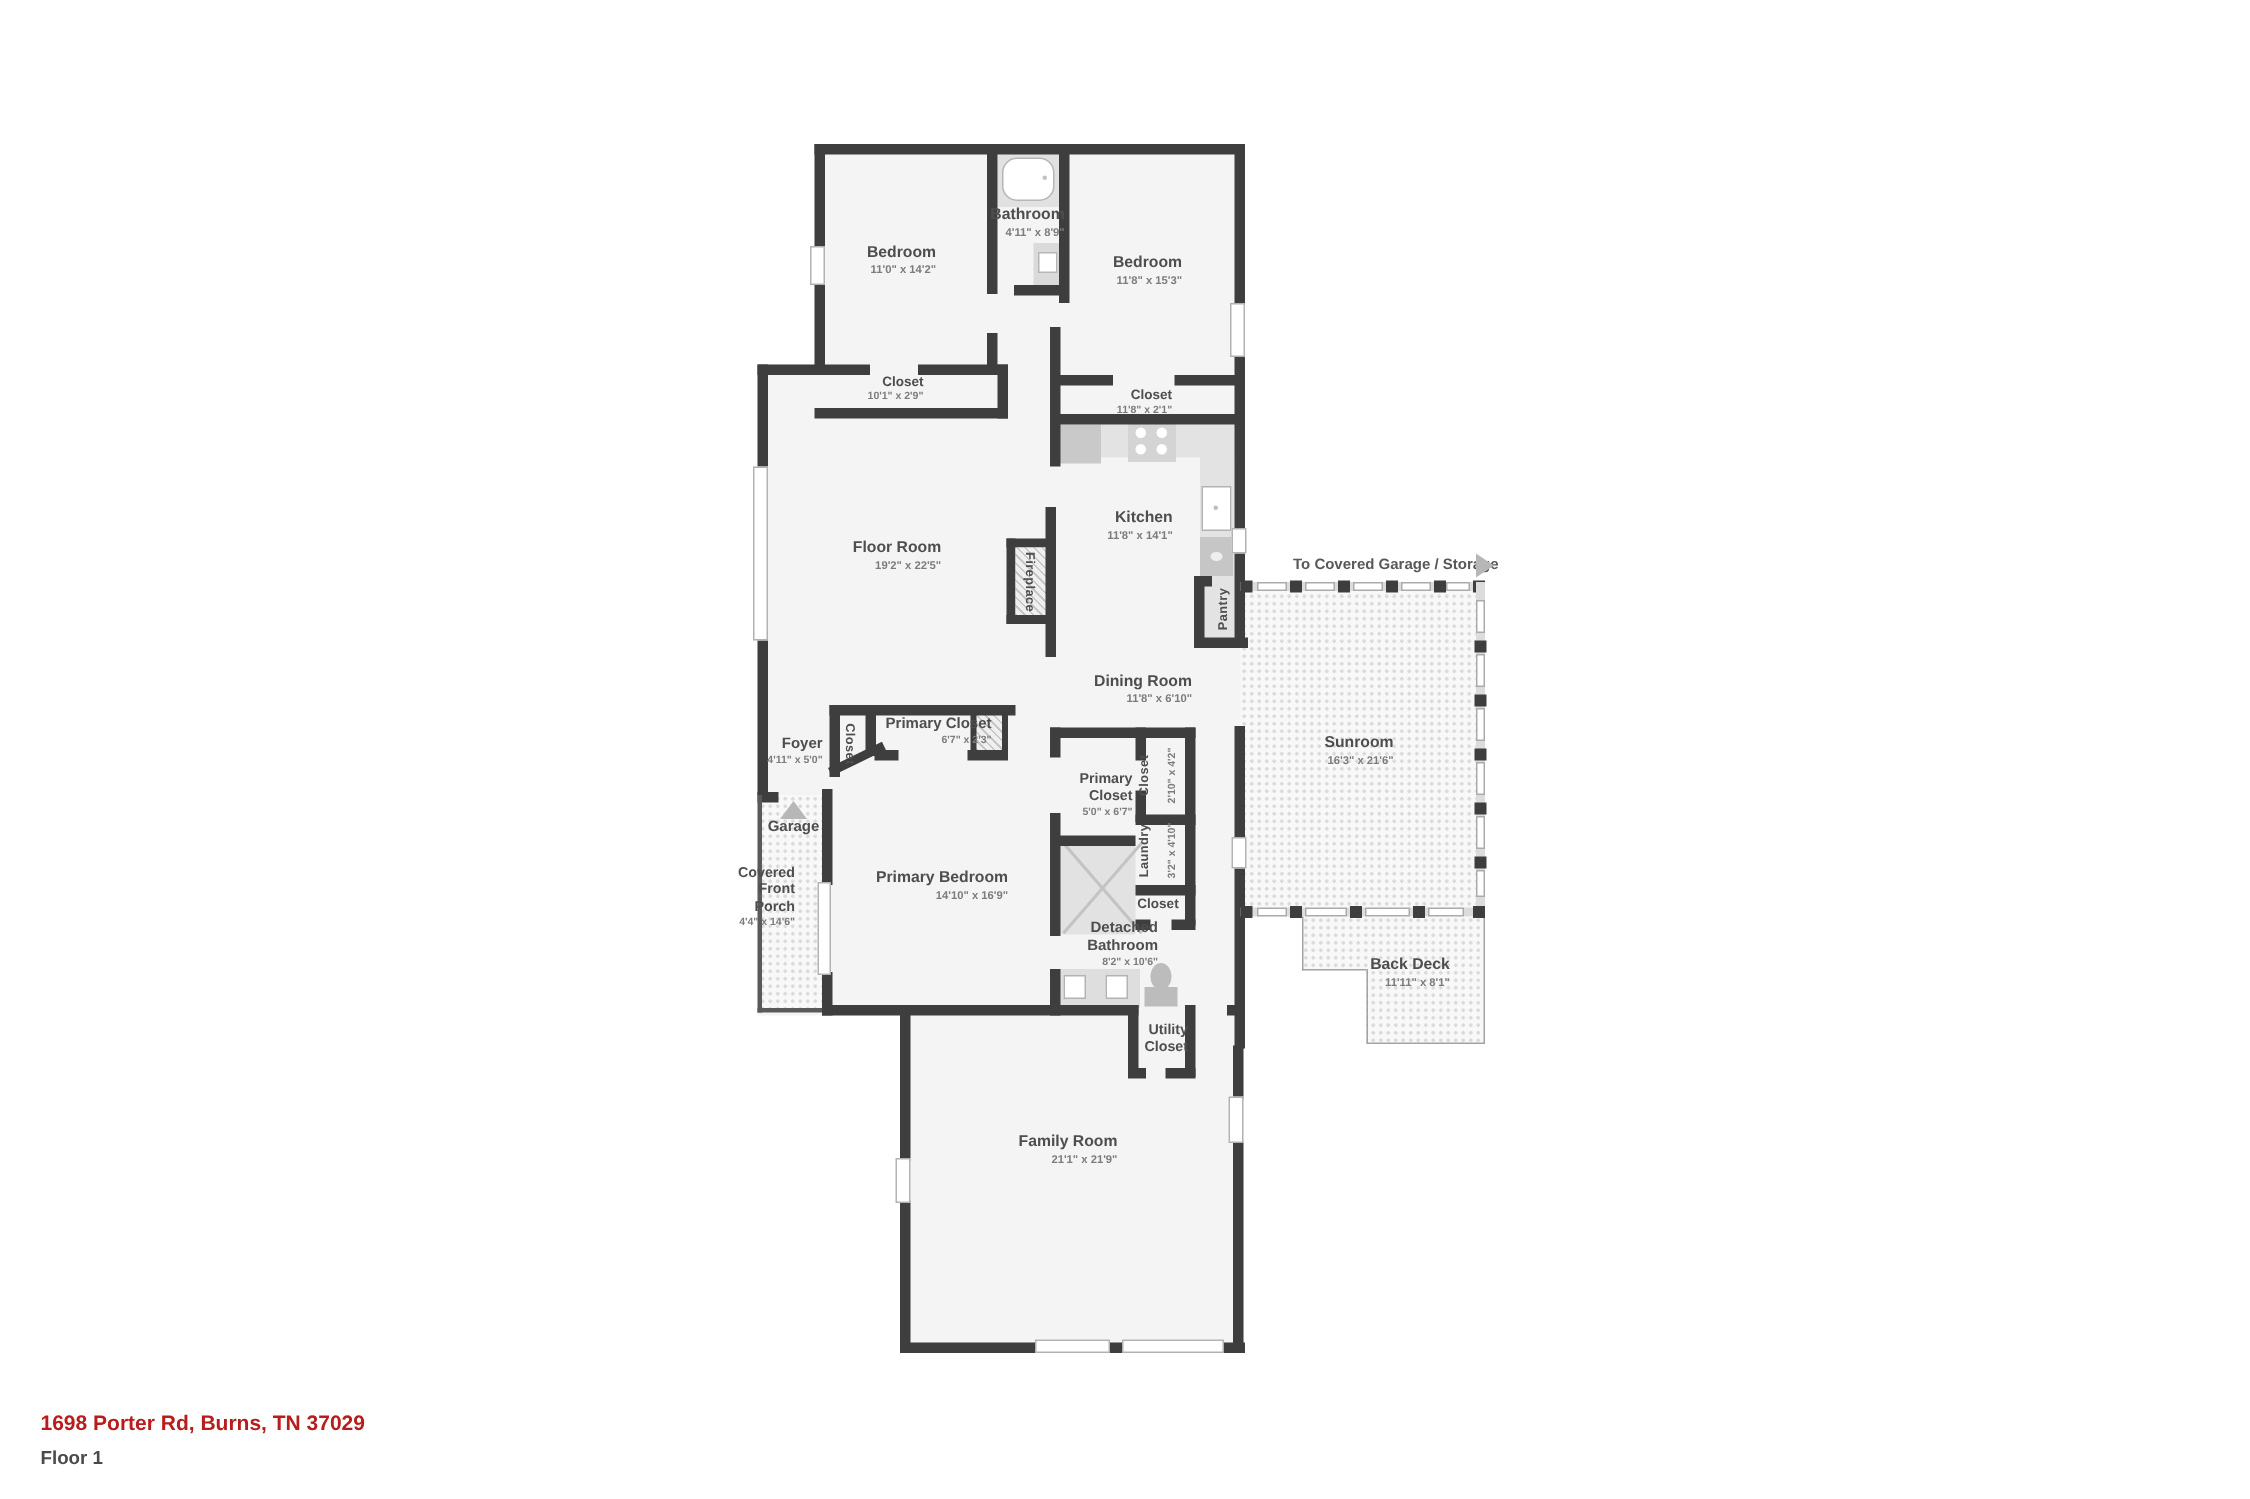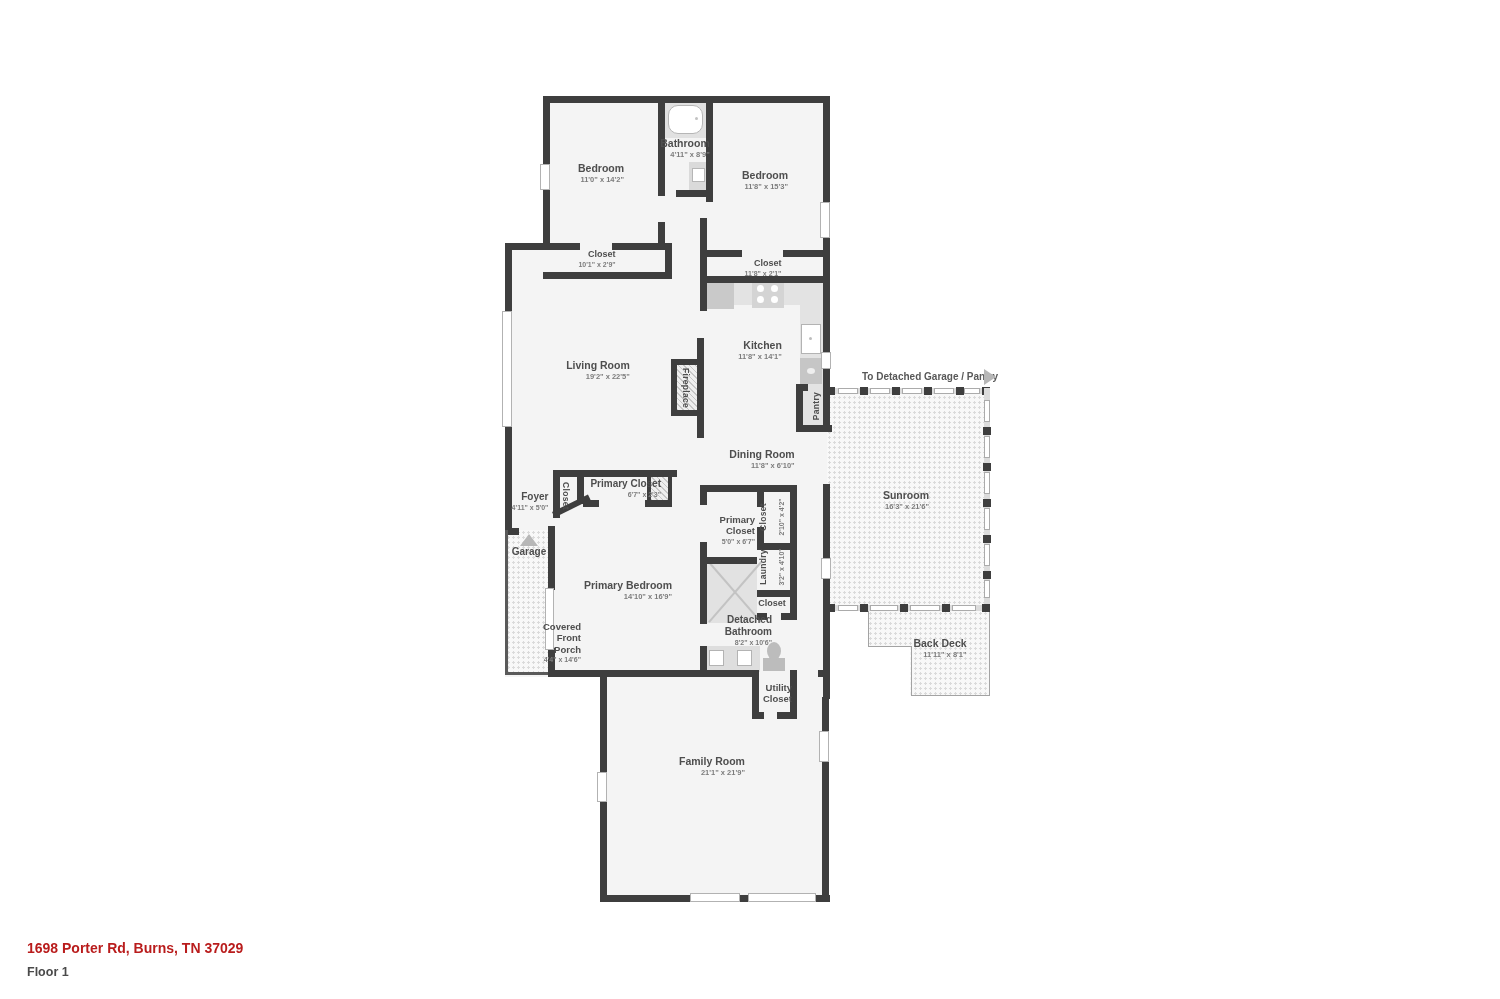--- a/index.html
+++ b/index.html
@@ -219,21 +219,21 @@
   </div>
   <div class="lbl sm" style="left:597px;top:259px;">
     <div class="nm">Closet</div>
     <div class="dm">10'1" x 2'9"</div>
   </div>
   <div class="lbl sm" style="left:763px;top:268px;">
     <div class="nm">Closet</div>
     <div class="dm">11'8" x 2'1"</div>
   </div>
   <div class="lbl" style="left:598px;top:370px;">
-    <div class="nm">Living Room</div>
+    <div class="nm">Floor Room</div>
     <div class="dm">19'2" x 22'5"</div>
   </div>
   <div class="vlbl" style="left:688px;top:388px;transform:translate(-50%,-50%) rotate(90deg);">
     <span class="nm">Fireplace</span>
   </div>
   <div class="lbl" style="left:760px;top:350px;">
     <div class="nm">Kitchen</div>
     <div class="dm">11'8" x 14'1"</div>
   </div>
   <div class="vlbl" style="left:814px;top:406px;transform:translate(-50%,-50%) rotate(-90deg);">
@@ -255,21 +255,21 @@
     <span class="nm">Closet</span>
   </div>
   <div class="lbl sm" style="left:530px;top:501px;">
     <div class="nm" style="font-size:10px;">Foyer</div>
     <div class="dm">4'11" x 5'0"</div>
   </div>
   <div class="tri-up" style="left:520px;top:534px;"></div>
   <div class="lbl sm" style="left:529px;top:552px;">
     <div class="nm" style="font-size:10px;">Garage</div>
   </div>
-  <div class="lbl sm" style="left:558px;top:598px;width:46px;margin-top:44px;">
+  <div class="lbl sm" style="left:507px;top:598px;width:46px;">
     <div class="nm" style="font-size:9.5px;">Covered Front Porch</div>
     <div class="dm">4'4" x 14'6"</div>
   </div>
   <div class="lbl" style="left:628px;top:590px;">
     <div class="nm">Primary Bedroom</div>
     <div class="dm">14'10" x 16'9"</div>
   </div>
   <div class="lbl sm" style="left:729px;top:530px;width:52px;">
     <div class="nm" style="font-size:9.5px;">Primary Closet</div>
     <div class="dm">5'0" x 6'7"</div>
@@ -294,19 +294,19 @@
   </div>
   <div class="lbl" style="left:940px;top:648px;">
     <div class="nm">Back Deck</div>
     <div class="dm">11'11" x 8'1"</div>
   </div>
   <div class="lbl" style="left:712px;top:766px;">
     <div class="nm">Family Room</div>
     <div class="dm">21'1" x 21'9"</div>
   </div>
 
-  <div class="garage-note" style="left:862px;top:371px;">To Detached Garage / Pantry</div>
+  <div class="garage-note" style="left:862px;top:371px;">To Covered Garage / Storage</div>
   <div class="tri-right" style="left:984px;top:369px;"></div>
 
   <div class="footer-address">1698 Porter Rd, Burns, TN 37029</div>
   <div class="footer-floor">Floor 1</div>
 
 </div>
 
 </body></html>

